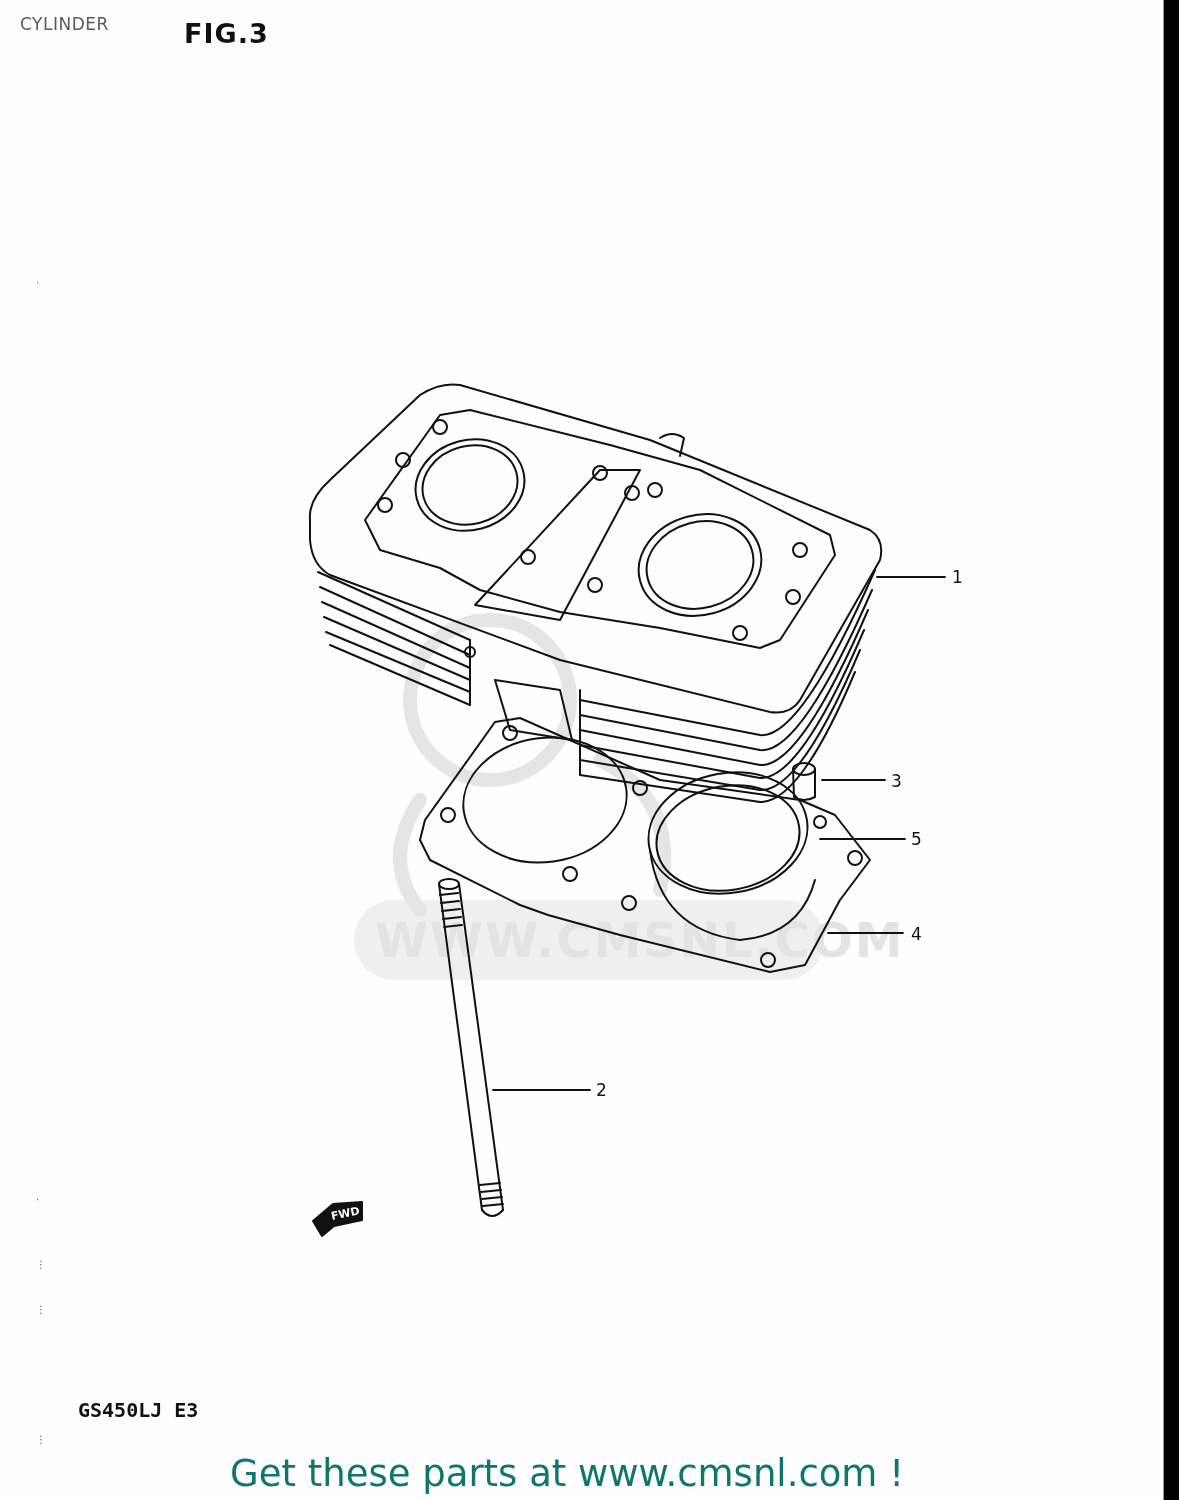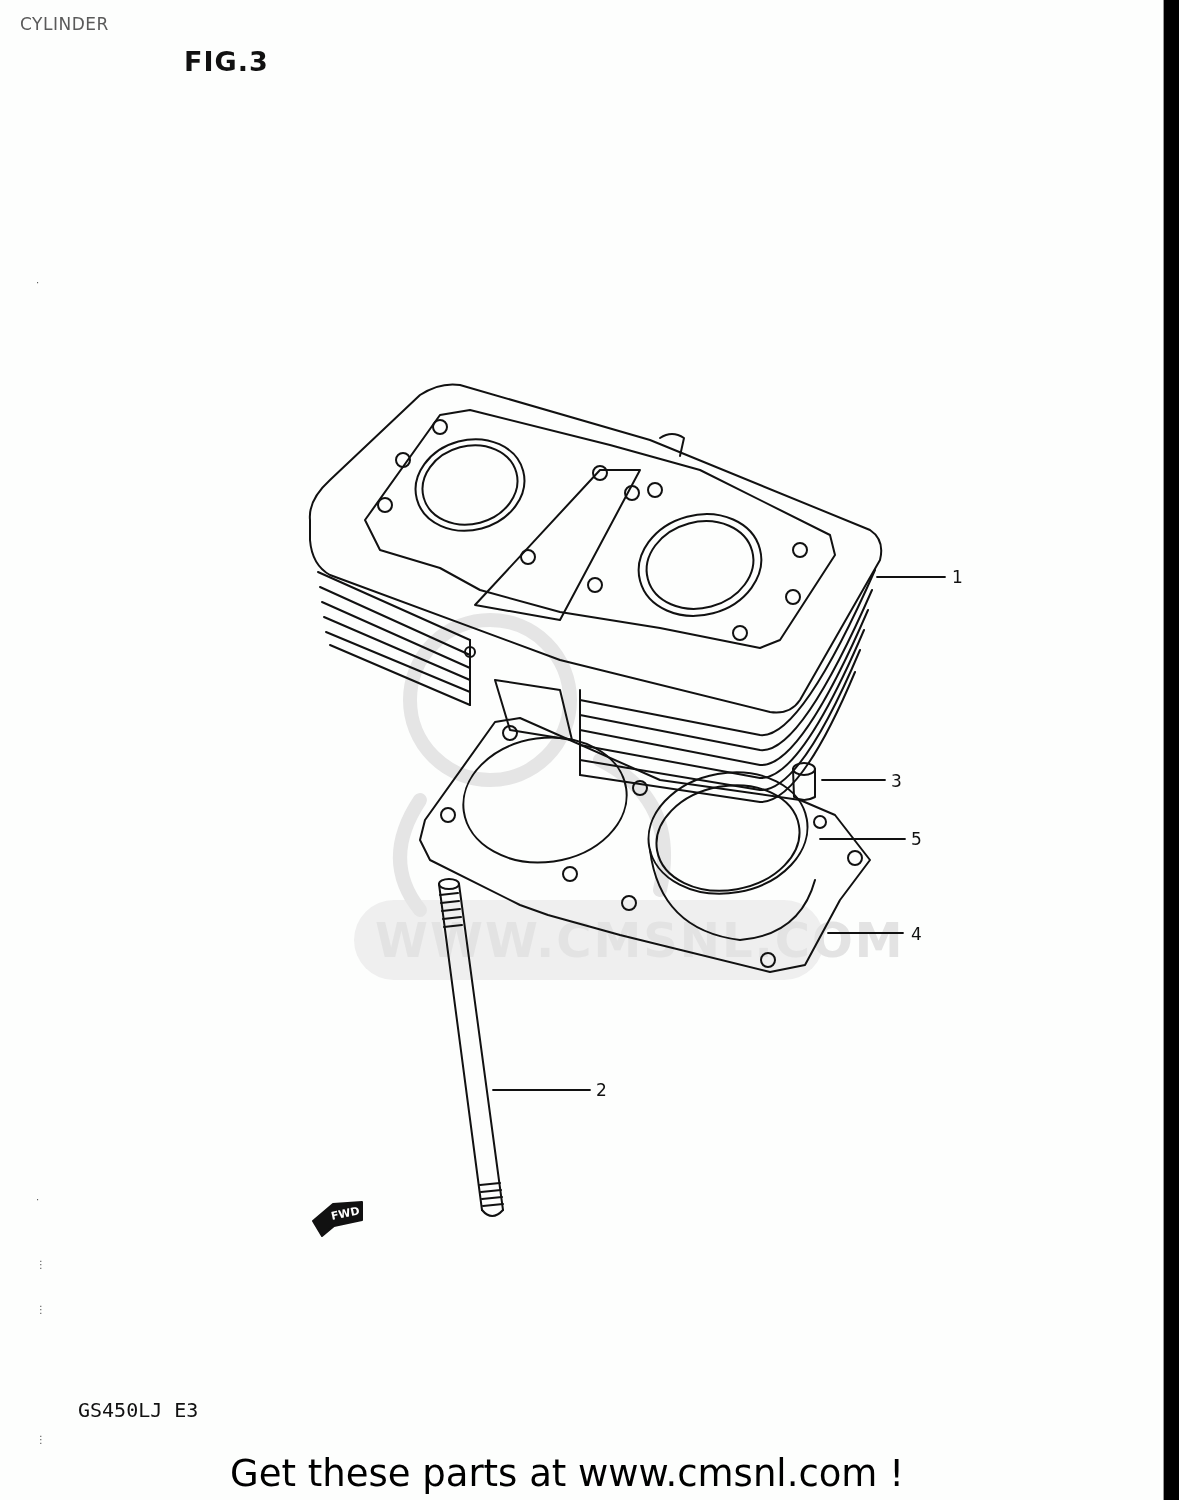--- a/index.html
+++ b/index.html
@@ -1,21 +1,21 @@
 <!DOCTYPE html>
 <html><head>
 <meta charset="utf-8">
 <style>
   html, body { margin:0; padding:0; background:#fdfefd; }
   body { width:1179px; height:1500px; position:relative; overflow:hidden; font-family:"DejaVu Sans", sans-serif; }
   .title { position:absolute; left:20px; top:14px; font-size:17px; color:#5a5a5a; letter-spacing:0.5px; }
-  .fig { position:absolute; left:184px; top:18px; font-size:27px; font-weight:bold; color:#111; font-family:"DejaVu Sans", sans-serif; letter-spacing:1px;margin-top:28px; }
+  .fig { position:absolute; left:184px; top:18px; font-size:27px; font-weight:bold; color:#111; font-family:"DejaVu Sans", sans-serif; letter-spacing:1px; }
   .edge { position:absolute; left:1163px; top:0; width:16px; height:1500px; background:#000; border-left:1px solid #999; }
-  .model { position:absolute; left:78px; top:1398px; font-size:20px; font-family:"DejaVu Sans Mono", monospace; color:#111; font-weight:normal; }
-  .promo { position:absolute; left:230px; top:1452px; font-size:37px; color:#000000; font-family:"DejaVu Sans", sans-serif; white-space:nowrap;text-align:right; }
+  .model { position:absolute; left:78px; top:1398px; font-size:20px; font-family:"DejaVu Sans Mono", monospace; color:#111; font-weight:bold; }
+  .promo { position:absolute; left:230px; top:1452px; font-size:37px; color:#0f766e; font-family:"DejaVu Sans", sans-serif; white-space:nowrap;text-align:right; }
   .callout { position:absolute; font-size:17px; color:#111; font-family:"DejaVu Sans", sans-serif; }
   svg.drawing { position:absolute; left:0; top:0; }
   .wm-text { position:absolute; left:375px; top:912px; font-size:48px; font-weight:bold; color:#e3e3e3; font-family:"DejaVu Sans", sans-serif; letter-spacing:2px; }
   .wm-bar { position:absolute; left:354px; top:900px; width:470px; height:80px; border-radius:40px; background:#efefef; }
   .dots { position:absolute; left:36px; color:#555; font-size:10px; line-height:10px; }
 </style>
 </head>
 <body>
 
 <div class="wm-bar"></div>

